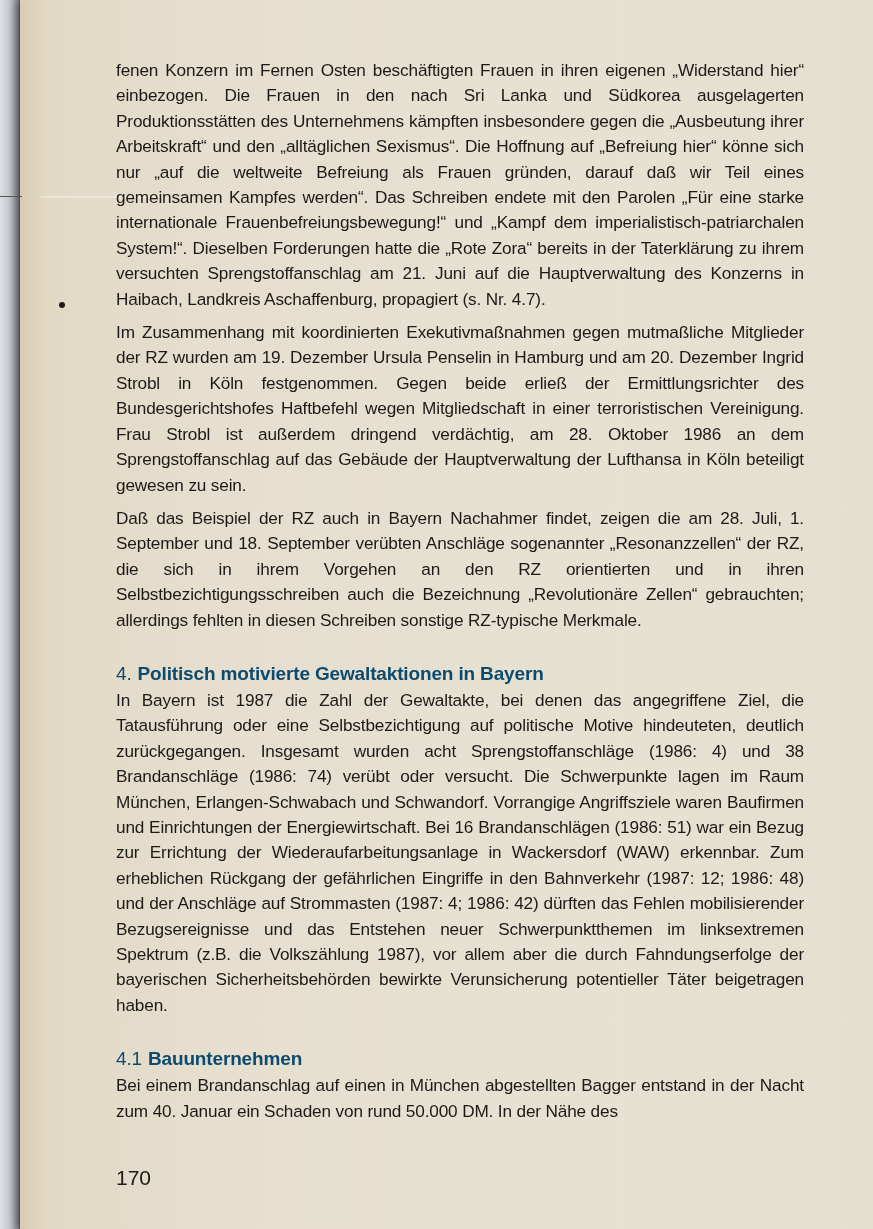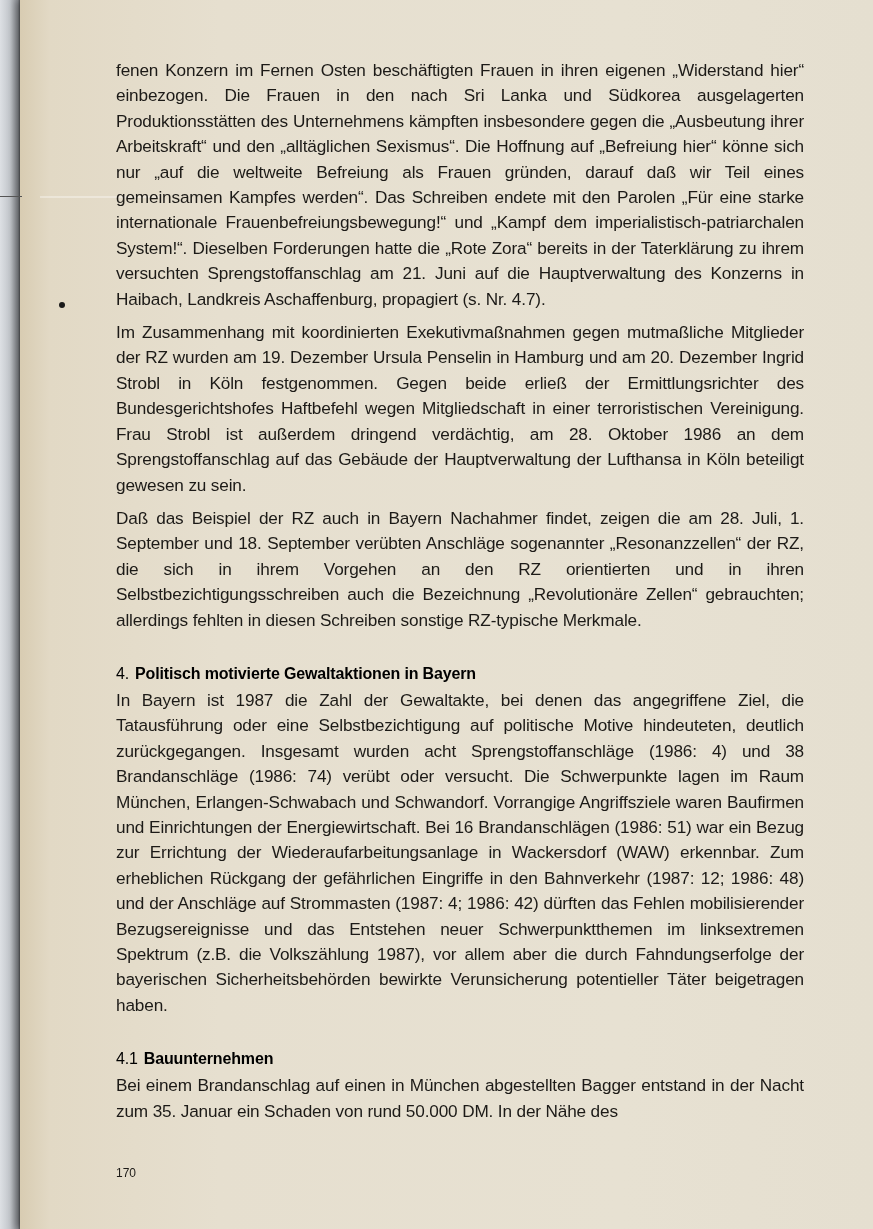--- a/index.html
+++ b/index.html
@@ -69,38 +69,38 @@
       color: #1c1a17;
       letter-spacing: -0.15px;
     }
     .para {
       margin: 0 0 8px 0;
       text-align: justify;
       hyphens: manual;
     }
     .heading {
       margin: 28px 0 2px 0;
-      font-size: 16px;
+      font-size: 19px;
       line-height: 25px;
-      color: #000000;
+      color: #0c4a6e;
       font-weight: bold;
     }
     .heading .num {
       font-weight: normal;
       margin-right: 6px;
     }
     .heading.sub {
       margin-top: 28px;
     }
     .page-number {
       position: absolute;
       left: 116px;
       top: 1166px;
       font-family: "Liberation Sans", sans-serif;
-      font-size: 12px;
+      font-size: 21px;
       color: #1c1a17;
     }
   </style>
 </head>
 <body>
 
 <div class="scan">
   <div class="spine-shadow"></div>
   <div class="page">
     <div class="fold-line"></div>
@@ -114,17 +114,17 @@
     <p class="para">Daß das Beispiel der RZ auch in Bayern Nachahmer findet, zeigen die am 28. Juli, 1. September und 18. September verübten Anschläge sogenannter „Resonanzzellen“ der RZ, die sich in ihrem Vorgehen an den RZ orientierten und in ihren Selbstbezichtigungsschreiben auch die Bezeichnung „Revolutio­näre Zellen“ gebrauchten; allerdings fehlten in diesen Schreiben sonstige RZ-typische Merkmale.</p>
 
     <div class="heading">
       <span class="num">4.</span><span>Politisch motivierte Gewaltaktionen in Bayern</span>
     </div>
     <p class="para">In Bayern ist 1987 die Zahl der Gewaltakte, bei denen das angegriffene Ziel, die Tatausführung oder eine Selbstbezichtigung auf politische Motive hindeuteten, deutlich zurückgegangen. Insgesamt wurden acht Sprengstoffanschläge (1986: 4) und 38 Brandanschläge (1986: 74) verübt oder versucht. Die Schwer­punkte lagen im Raum München, Erlangen-Schwabach und Schwandorf. Vor­rangige Angriffsziele waren Baufirmen und Einrichtungen der Energiewirt­schaft. Bei 16 Brandanschlägen (1986: 51) war ein Bezug zur Errichtung der Wiederaufarbeitungsanlage in Wackersdorf (WAW) erkennbar. Zum erhebli­chen Rückgang der gefährlichen Eingriffe in den Bahnverkehr (1987: 12; 1986: 48) und der Anschläge auf Strommasten (1987: 4; 1986: 42) dürften das Fehlen mobilisierender Bezugsereignisse und das Entstehen neuer Schwer­punktthemen im linksextremen Spektrum (z.B. die Volkszählung 1987), vor al­lem aber die durch Fahndungserfolge der bayerischen Sicherheitsbehörden bewirkte Verunsicherung potentieller Täter beigetragen haben.</p>
 
     <div class="heading sub">
       <span class="num">4.1</span><span>Bauunternehmen</span>
     </div>
-    <p class="para">Bei einem Brandanschlag auf einen in München abgestellten Bagger entstand in der Nacht zum 35. Januar ein Schaden von rund 50.000 DM. In der Nähe des</p>
+    <p class="para">Bei einem Brandanschlag auf einen in München abgestellten Bagger entstand in der Nacht zum 40. Januar ein Schaden von rund 50.000 DM. In der Nähe des</p>
   </div>
 
   <div class="page-number">170</div>
 </div>
 
 </body></html>

